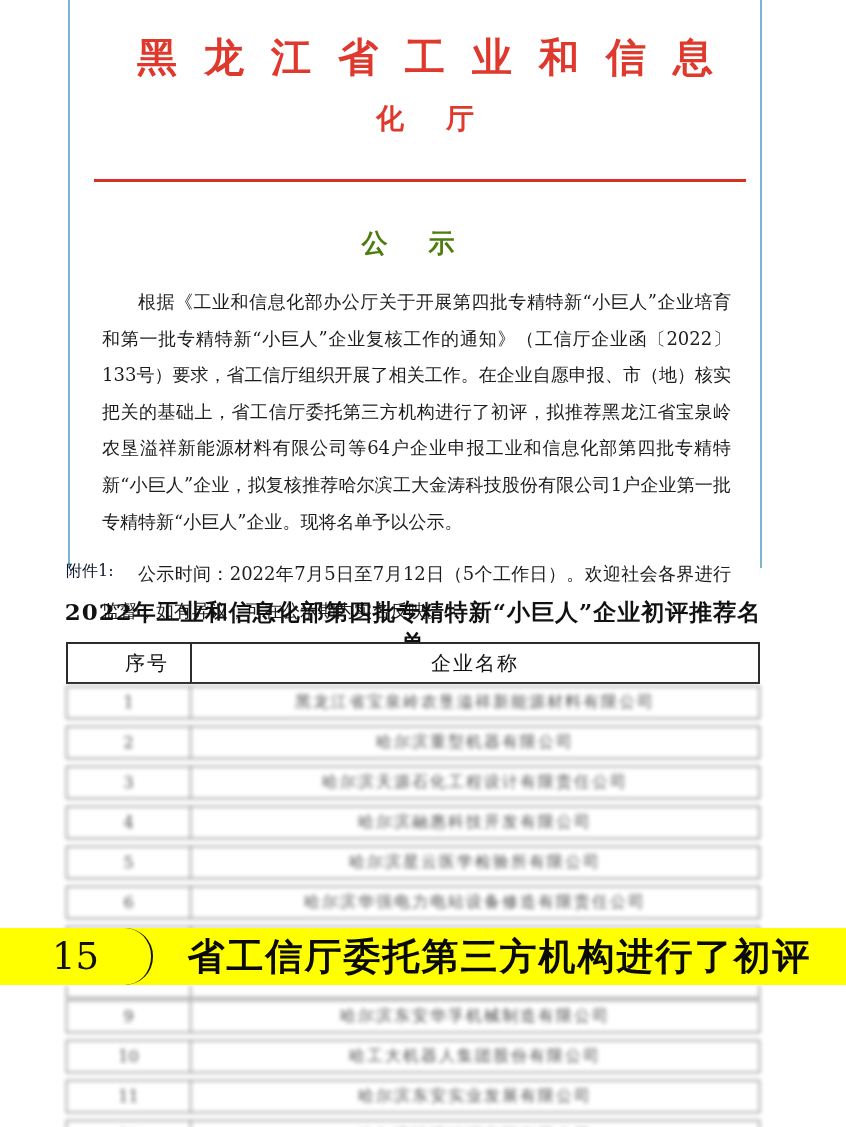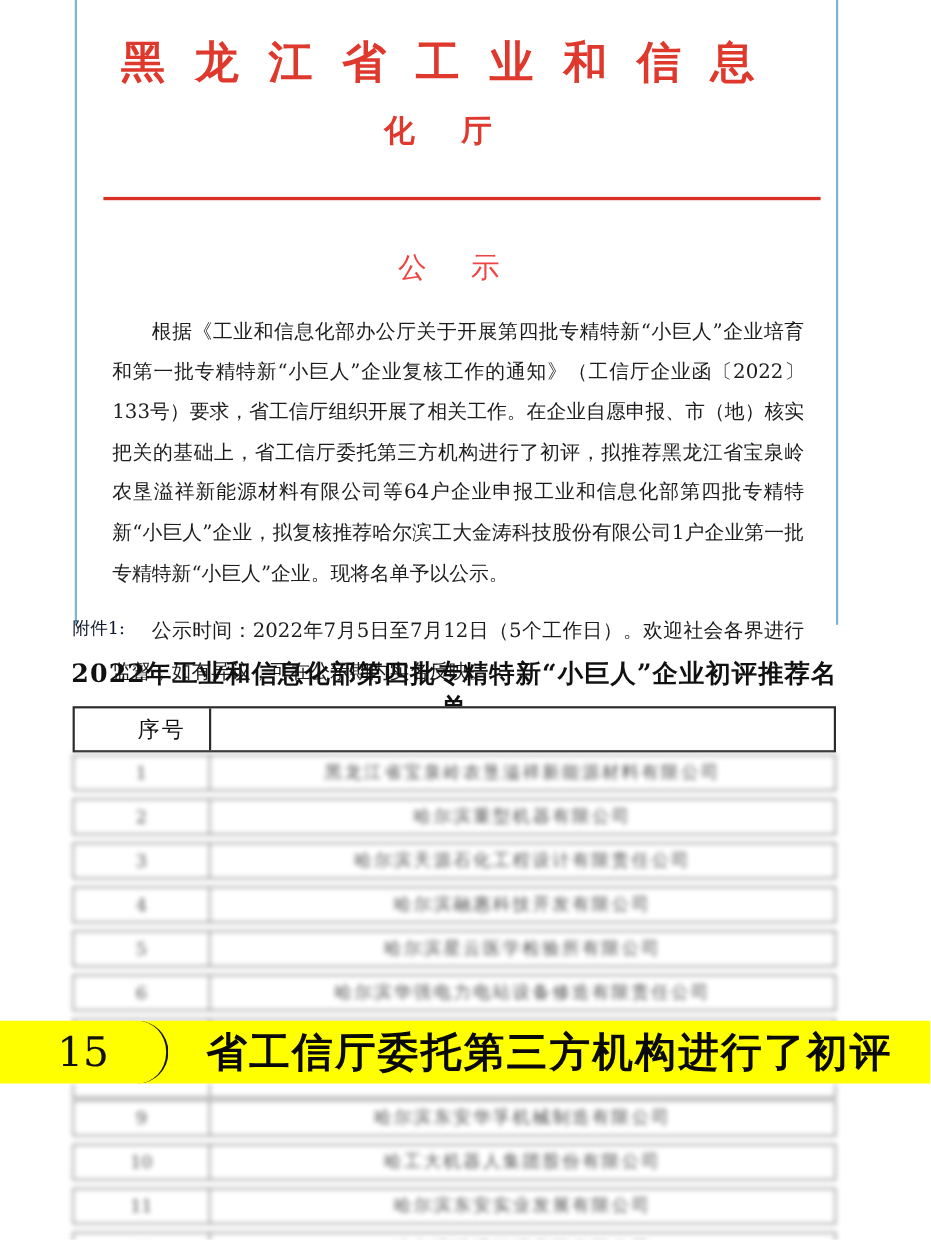--- a/index.html
+++ b/index.html
@@ -7,29 +7,29 @@
     position:relative; width:846px; height:1127px; background:#ffffff;
     overflow:hidden;
     font-family:"DejaVu Serif","Liberation Serif",serif;
   }
   
   .edge { position:absolute; top:0; width:2px; height:568px; background:#79b6d4; }
   .edge.left  { left:68px; }
   .edge.right { left:760px; }
 
   
-  .letterhead { position:absolute; top:28px; left:76px; width:644px; text-align:center;
+  .letterhead { position:absolute; top:28px; left:103px; width:644px; text-align:center;
                 color:#df382c; font-weight:bold; }
   .letterhead .l1 { font-size:40px; line-height:58px; letter-spacing:27px; margin-right:-27px; }
   .letterhead .l2 { font-size:28px; line-height:58px; letter-spacing:42px; margin-right:-42px; margin-top:4px; }
   .red-rule { position:absolute; top:179px; left:94px; width:652px; height:3px; background:#d93025; }
 
   
   .notice-title { position:absolute; top:226px; left:86px; width:660px; text-align:center;
-                  font-size:26px; font-weight:normal; color:#ef4444;
+                  font-size:26px; font-weight:bold; color:#4d7c0f;
                   letter-spacing:16px; margin-right:-16px; }
   .body-text { position:absolute; top:268px; left:86px; width:661px;
                font-size:18px; line-height:36.6px; color:#1c1c1c;
                text-align:justify; }
   .body-text p { margin:16px; text-indent:2em; }
 
   .attach-label { position:absolute; top:561px; left:66px; font-size:16px; color:#0f172a; }
 
   
   .table-title { position:absolute; top:597px; left:60px; width:706px; text-align:center;
@@ -84,20 +84,21 @@
     <p>公示时间：2022年7月5日至7月12日（5个工作日）。欢迎社会各界进行监督，如有异议，可在公示期内实名反映。</p>
     <p>联系电话：0581-58690623、58690622。</p>
   </div>
 
   <div class="attach-label">附件1:</div>
 
   <div class="table-title">2022年工业和信息化部第四批专精特新“小巨人”企业初评推荐名单</div>
 
   <div class="tbl-header">
     <div class="c1">序号</div>
+    <div class="c2">企业名称</div>
   </div>
 
   <div class="rows group-a">
     <div class="t-row">
       <div class="n">1</div>
       <div class="nm">黑龙江省宝泉岭农垦溢祥新能源材料有限公司</div>
     </div>
     <div class="t-row">
       <div class="n">2</div>
       <div class="nm">哈尔滨重型机器有限公司</div>

